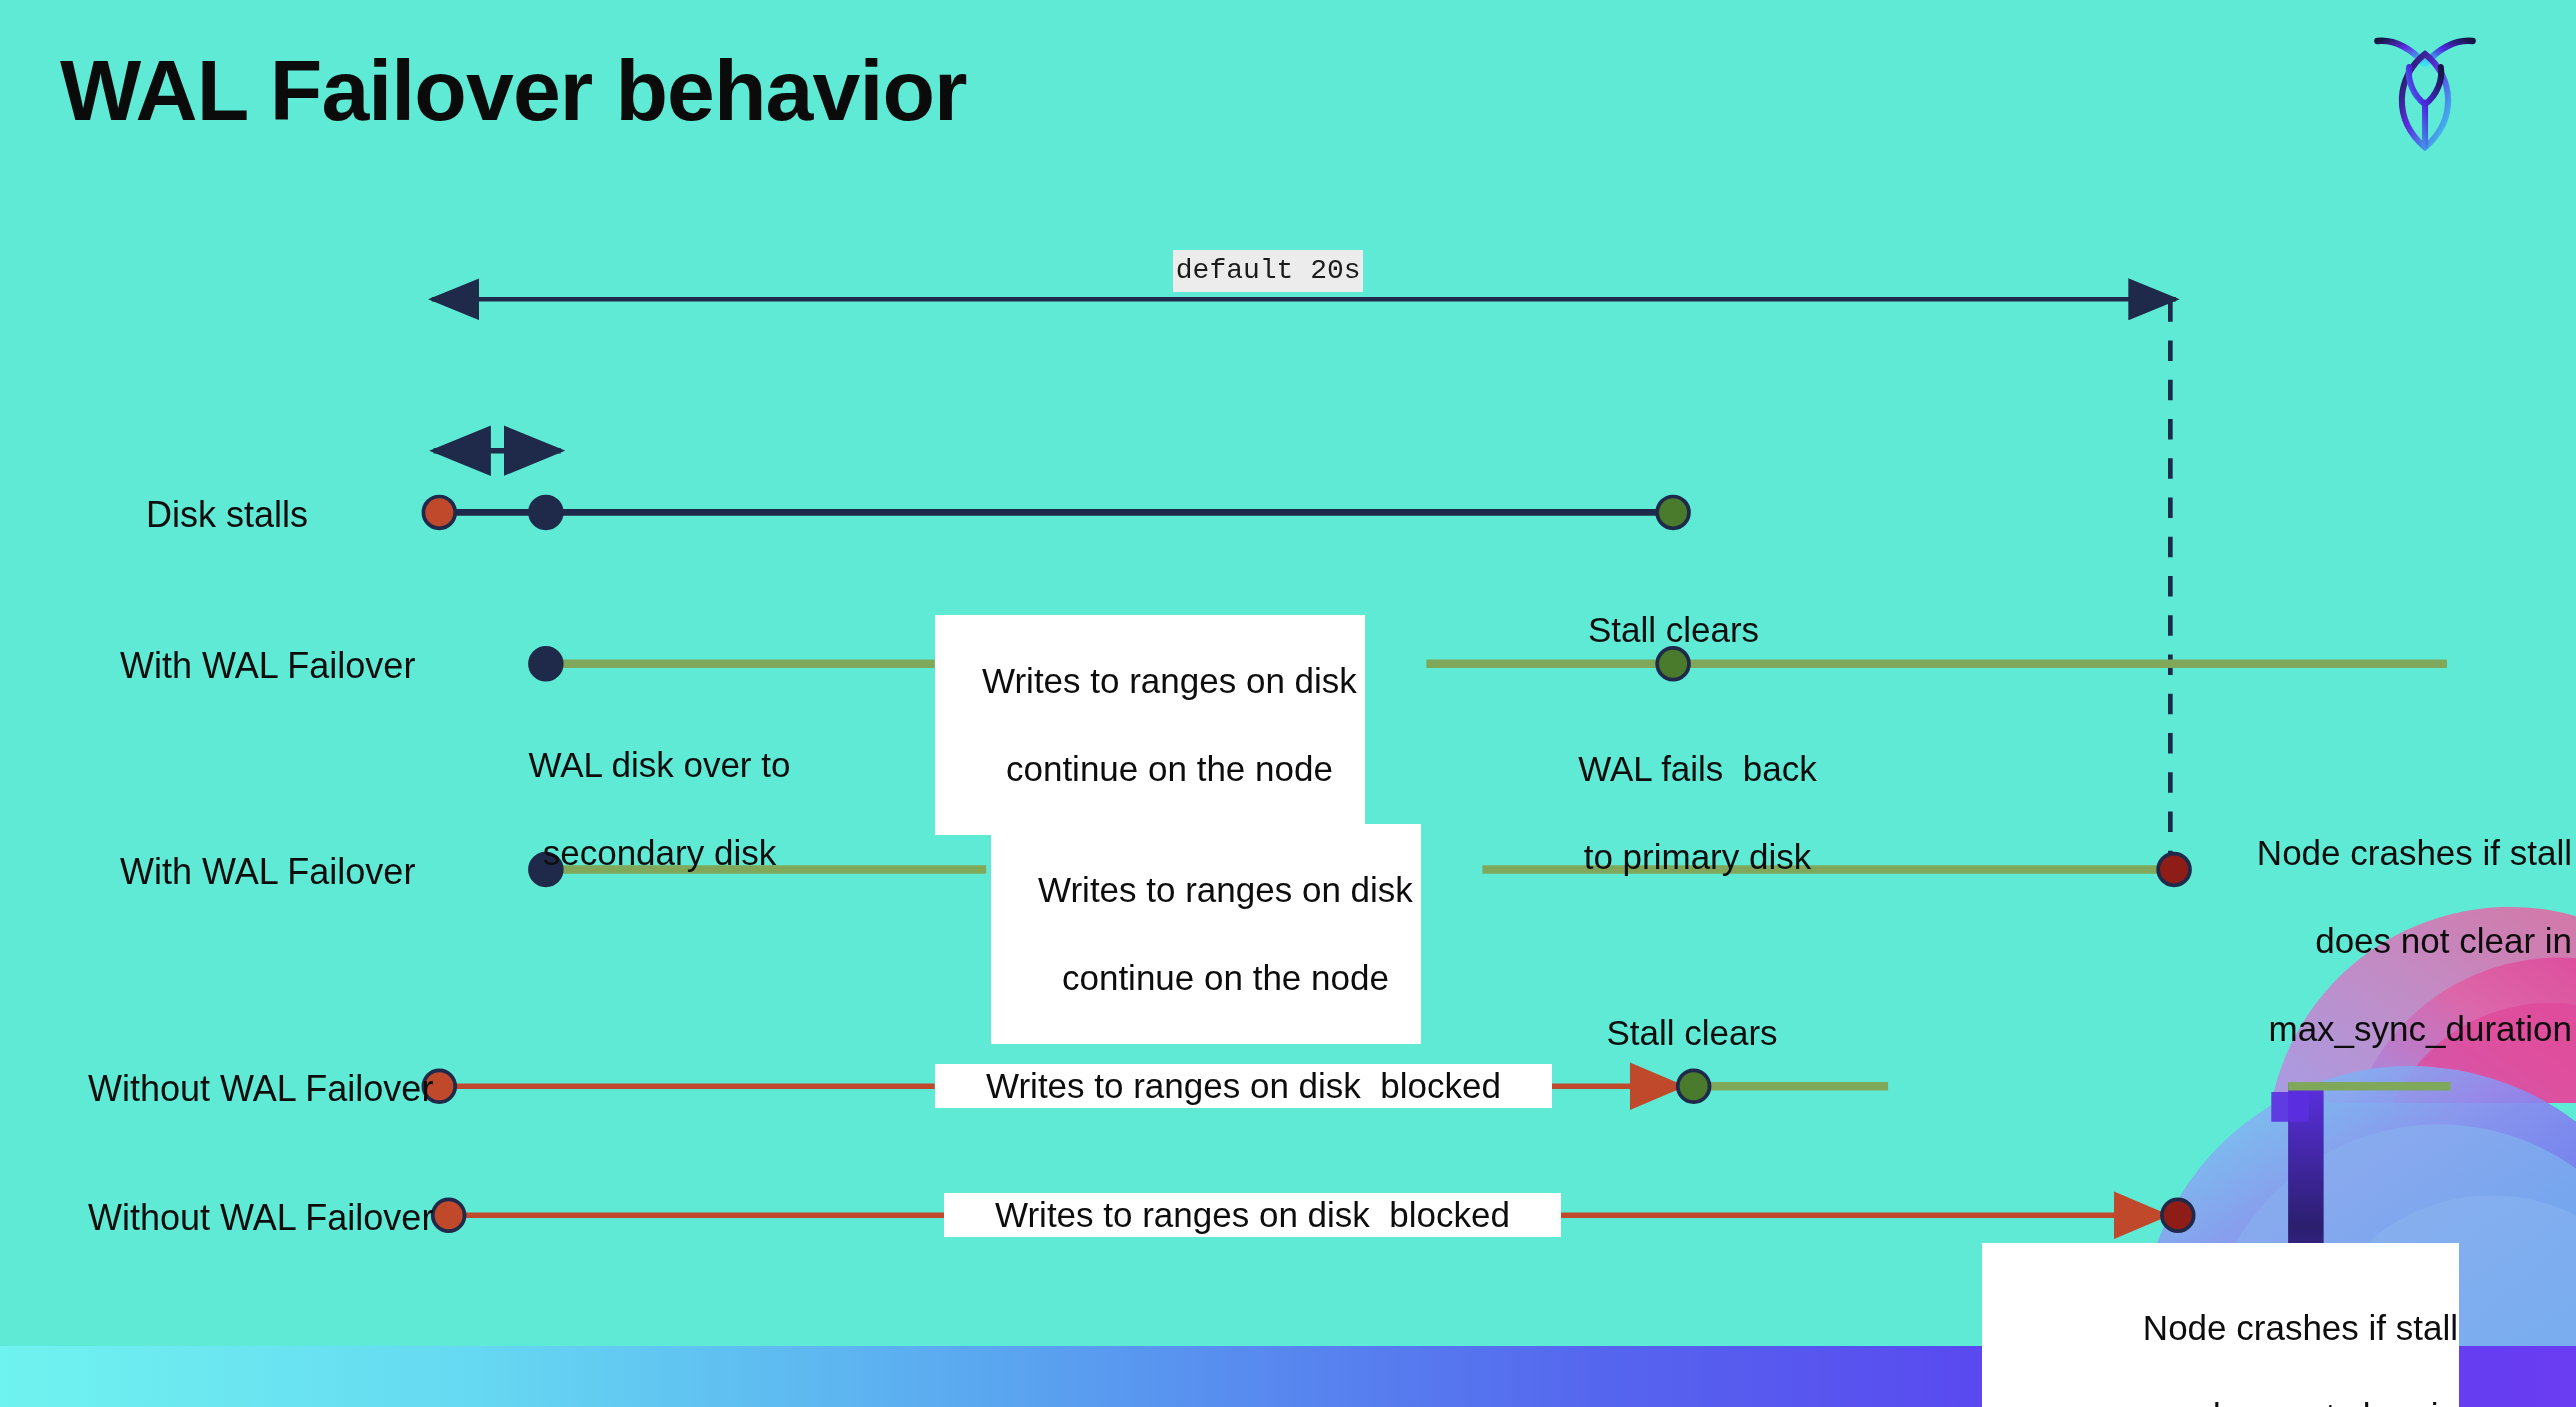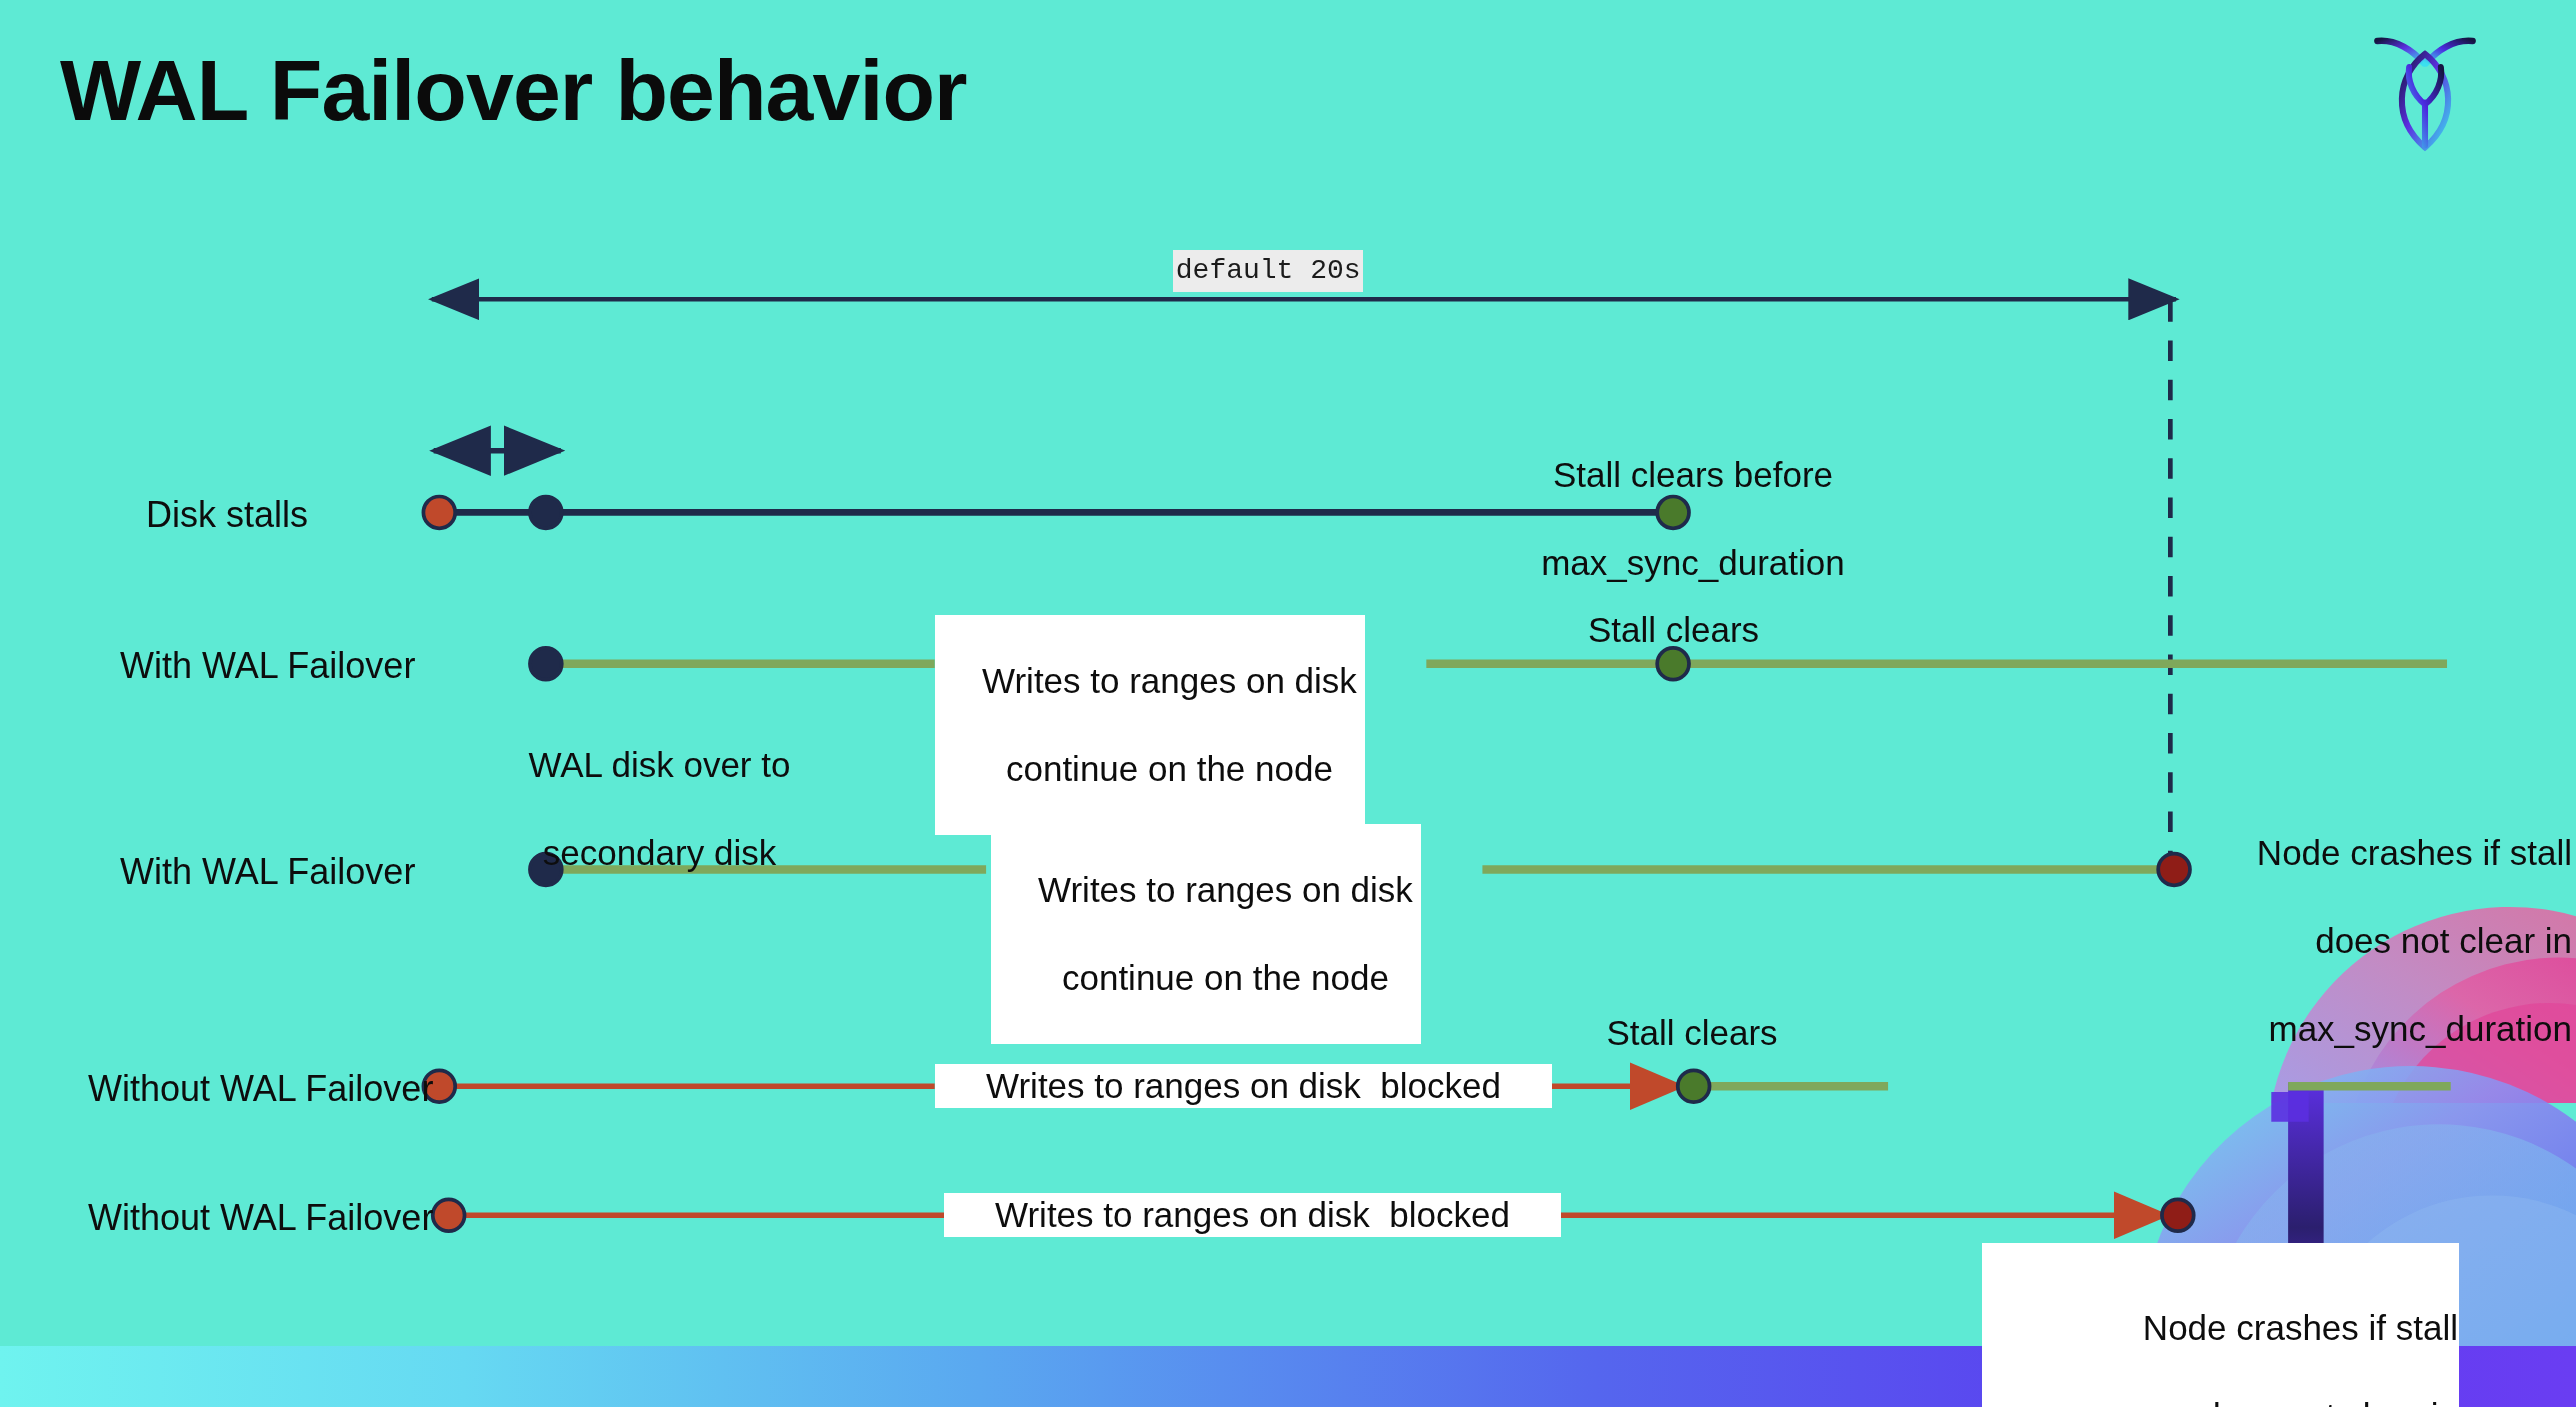--- a/index.html
+++ b/index.html
@@ -233,37 +233,37 @@
   <div class="lbl row-label r" style="left:37px; top:492px; width:271px;">Disk stalls</div>
 
   <div class="lbl row-label l" style="left:22.4px; top:643px; width:393px;">With WAL Failover</div>
 
   <div class="lbl row-label l" style="left:22.4px; top:849px; width:393px;">With WAL Failover</div>
 
   <div class="lbl row-label l" style="left:22.4px; top:1066px; width:411px;">Without WAL Failover</div>
 
   <div class="lbl row-label l" style="left:22.4px; top:1195px; width:411px;">Without WAL Failover</div>
 
-  <div class="lbl c" style="left:1477px; top:409px; width:393px;">
-    <span>Stall clears before</span><br>
-    <span>max_sync_duration</span>
-  </div>
 
   <div class="lbl c onwhite" style="left:935px; top:615px; width:430px;">
     <span>Writes to ranges on disk</span><br>
     <span>continue on the node</span>
   </div>
 
   <div class="lbl c" style="left:1524px; top:608px; width:299px;">Stall clears</div>
 
   <div class="lbl c" style="left:439px; top:699px; width:402px;">
     <span>WAL disk over to</span><br>
     <span>secondary disk</span>
   </div>
 
+  <div class="lbl c" style="left:1505px; top:703px; width:346px;">
+    <span>WAL fails  back</span><br>
+    <span>to primary disk</span>
+  </div>
 
   <div class="lbl c onwhite" style="left:991px; top:824px; width:430px;">
     <span>Writes to ranges on disk</span><br>
     <span>continue on the node</span>
   </div>
 
   <div class="lbl l" style="left:2217px; top:787px; width:355px;">
     <span>Node crashes if stall</span><br>
     <span>does not clear in</span><br>
     <span>max_sync_duration</span>

